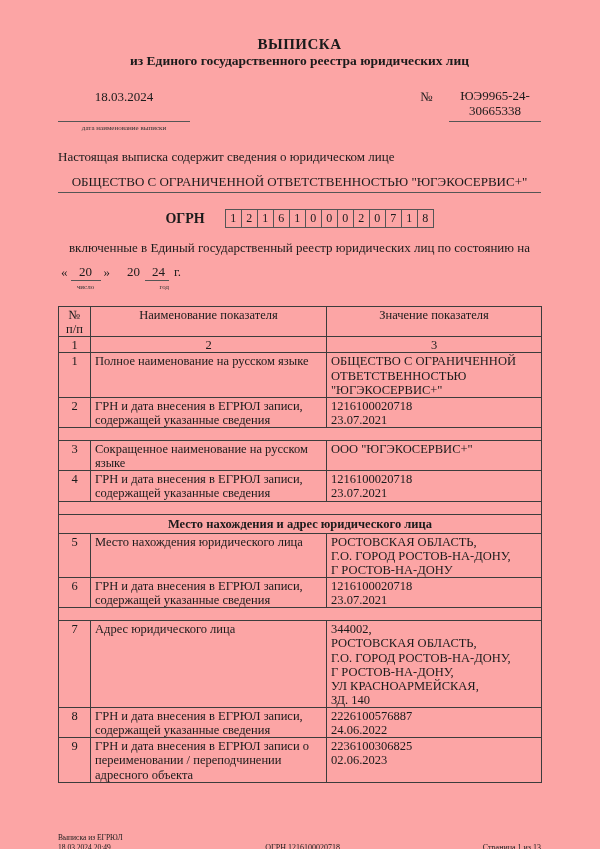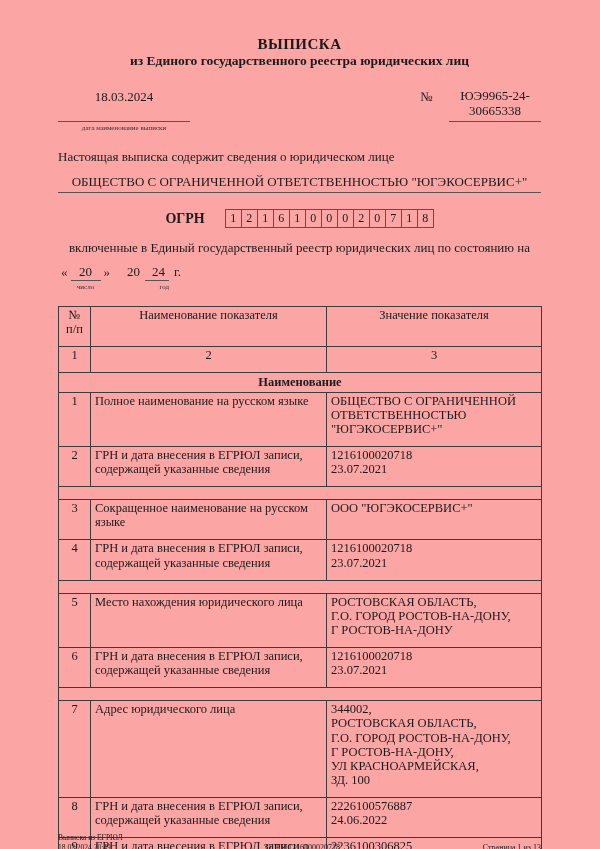--- a/index.html
+++ b/index.html
@@ -51,21 +51,21 @@
   .fld-year .fld-val { min-width:24px; }
   .g-suffix { margin-left:5px; }
 
   table.main { width:100%; border-collapse:collapse; margin-top:15px; table-layout:fixed; }
   table.main col.c1 { width:32px; }
   table.main col.c2 { width:236px; }
   table.main col.c3 { width:215px; }
   table.main th, table.main td {
     border:1px solid #3c3c3c;
     font-size:12.5px; line-height:1.13;
-    padding:1px 4px 10px 4px;
+    padding:1px 4px 0 4px;
     vertical-align:top;
     font-weight:normal;
   }
   table.main th { text-align:center; }
   td.cnum { text-align:center; }
   tr.section-row td { text-align:center; font-weight:bold; padding:2px 4px; }
   tr.spacer-row td { height:13px; }
   td.val { white-space:pre-line; }
 
   .footer { position:absolute; left:58px; right:59px; top:795px; display:flex; justify-content:space-between; align-items:flex-end;gap:20px; }
@@ -144,23 +144,20 @@
       <tr>
         <th>№ п/п</th>
         <th>Наименование показателя</th>
         <th>Значение показателя</th>
       </tr>
       <tr>
         <td class="cnum">1</td>
         <td class="cnum">2</td>
         <td class="cnum">3</td>
       </tr>
-      <tr class="section-row">
-        <td colspan="3">Наименование</td>
-      </tr>
       <tr>
         <td class="cnum">1</td>
         <td>Полное наименование на русском языке</td>
         <td class="val">ОБЩЕСТВО С ОГРАНИЧЕННОЙ
 ОТВЕТСТВЕННОСТЬЮ
 "ЮГЭКОСЕРВИС+"</td>
       </tr>
       <tr>
         <td class="cnum">2</td>
         <td>ГРН и дата внесения в ЕГРЮЛ записи, содержащей указанные сведения</td>
@@ -177,20 +174,23 @@
       </tr>
       <tr>
         <td class="cnum">4</td>
         <td>ГРН и дата внесения в ЕГРЮЛ записи, содержащей указанные сведения</td>
         <td class="val">1216100020718
 23.07.2021</td>
       </tr>
       <tr class="spacer-row">
           <td colspan="3"></td>
         </tr>
+      <tr class="section-row">
+        <td colspan="3">Место нахождения и адрес юридического лица</td>
+      </tr>
       <tr>
         <td class="cnum">5</td>
         <td>Место нахождения юридического лица</td>
         <td class="val">РОСТОВСКАЯ ОБЛАСТЬ,
 Г.О. ГОРОД РОСТОВ-НА-ДОНУ,
 Г РОСТОВ-НА-ДОНУ</td>
       </tr>
       <tr>
         <td class="cnum">6</td>
         <td>ГРН и дата внесения в ЕГРЮЛ записи, содержащей указанные сведения</td>
@@ -201,21 +201,21 @@
           <td colspan="3"></td>
         </tr>
       <tr>
         <td class="cnum">7</td>
         <td>Адрес юридического лица</td>
         <td class="val">344002,
 РОСТОВСКАЯ ОБЛАСТЬ,
 Г.О. ГОРОД РОСТОВ-НА-ДОНУ,
 Г РОСТОВ-НА-ДОНУ,
 УЛ КРАСНОАРМЕЙСКАЯ,
-ЗД. 100</td>
+ЗД. 140</td>
       </tr>
       <tr>
         <td class="cnum">8</td>
         <td>ГРН и дата внесения в ЕГРЮЛ записи, содержащей указанные сведения</td>
         <td class="val">2226100576887
 24.06.2022</td>
       </tr>
       <tr>
         <td class="cnum">9</td>
         <td>ГРН и дата внесения в ЕГРЮЛ записи о переименовании / переподчинении адресного объекта</td>

